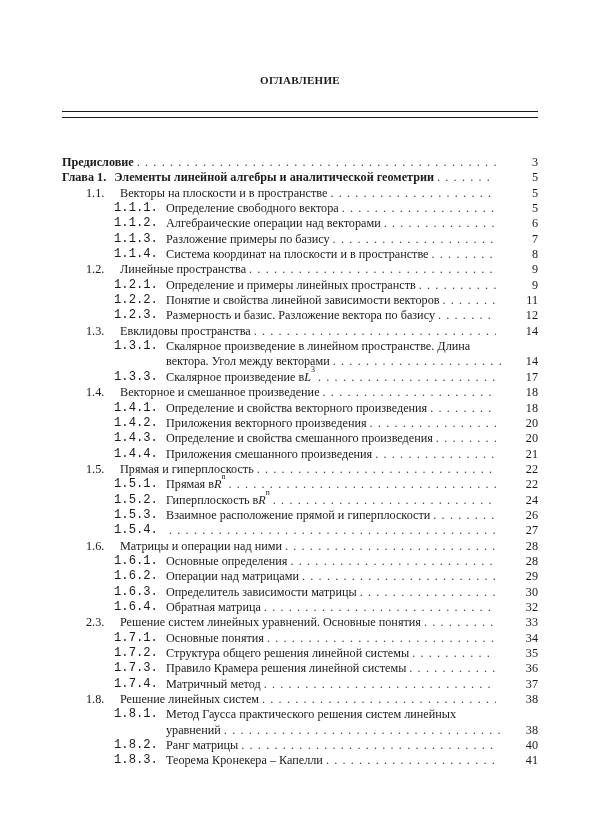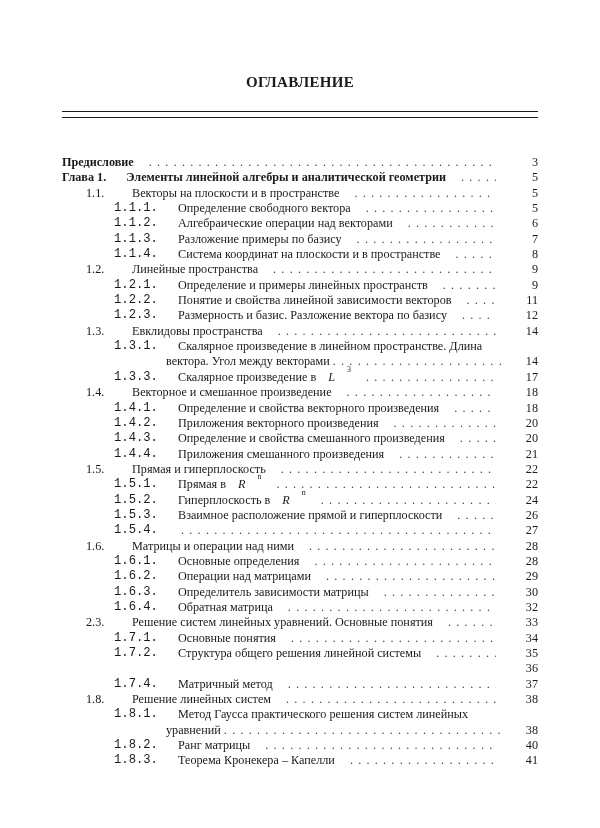--- a/index.html
+++ b/index.html
@@ -1,24 +1,24 @@
 <!DOCTYPE html>
 <html><head>
 <meta charset="utf-8">
 <style>
   html, body { margin: 0; padding: 0; background: #ffffff; }
   body { width: 600px; height: 828px; position: relative; overflow: hidden;
          font-family: "Liberation Serif", "DejaVu Serif", serif; color: #1a1a1a; }
   .title { position: absolute; top: 74px; left: 0; width: 600px; text-align: center;
-           font-weight: bold; font-size: 15px; letter-spacing: 0.3px; }
+           font-weight: bold; font-size: 11px; letter-spacing: 0.3px; }
   .rule { position: absolute; left: 62px; width: 476px; height: 0; border-top: 1.6px solid #1a1a1a; }
   .toc { position: absolute; top: 155px; left: 62px; width: 476px; }
   .row { position: relative; height: 15.35px; line-height: 15.35px; font-size: 12.2px; white-space: nowrap; }
   .row.tall { height: 30.7px; }
-  .entry { position: absolute; left: 0; right: 42px; display: flex; gap: 12px; }
+  .entry { position: absolute; left: 0; right: 42px; display: flex; }
   .num { flex: none; }
   .txt { flex: none; }
   .dots { flex: 1 1 auto; overflow: hidden; color: #444; letter-spacing: 0; margin-left: 3px; }
   .dots::before { content: ". . . . . . . . . . . . . . . . . . . . . . . . . . . . . . . . . . . . . . . . . . . . . . . . . . . . . . . . . . . . . . . . . . . . . . . . . . . . . . . . . . . . . . . . . . . . . . . . . ."; 
                   word-spacing: 2.2px; }
   .page { position: absolute; right: 0; width: 30px; text-align: right; }
   .lvl0 .entry { left: 0; }
   .lvl1 .entry { left: 24px; }
   .lvl2 .entry { left: 52px; }
   .lvl1 .num { width: 34px; }
@@ -298,20 +298,25 @@
       </div>
       <div class="row lvl2">
         <div class="entry">
           <span class="num">1.7.2.</span>
           <span class="txt">Структура общего решения линейной системы</span>
           <span class="dots"></span>
         </div>
         <span class="page">35</span>
       </div>
       <div class="row lvl2">
+        <div class="entry">
+          <span class="num">1.7.3.</span>
+          <span class="txt">Правило Крамера решения линейной системы</span>
+          <span class="dots"></span>
+        </div>
         <span class="page">36</span>
       </div>
       <div class="row lvl2">
         <div class="entry">
           <span class="num">1.7.4.</span>
           <span class="txt">Матричный метод</span>
           <span class="dots"></span>
         </div>
         <span class="page">37</span>
       </div>

